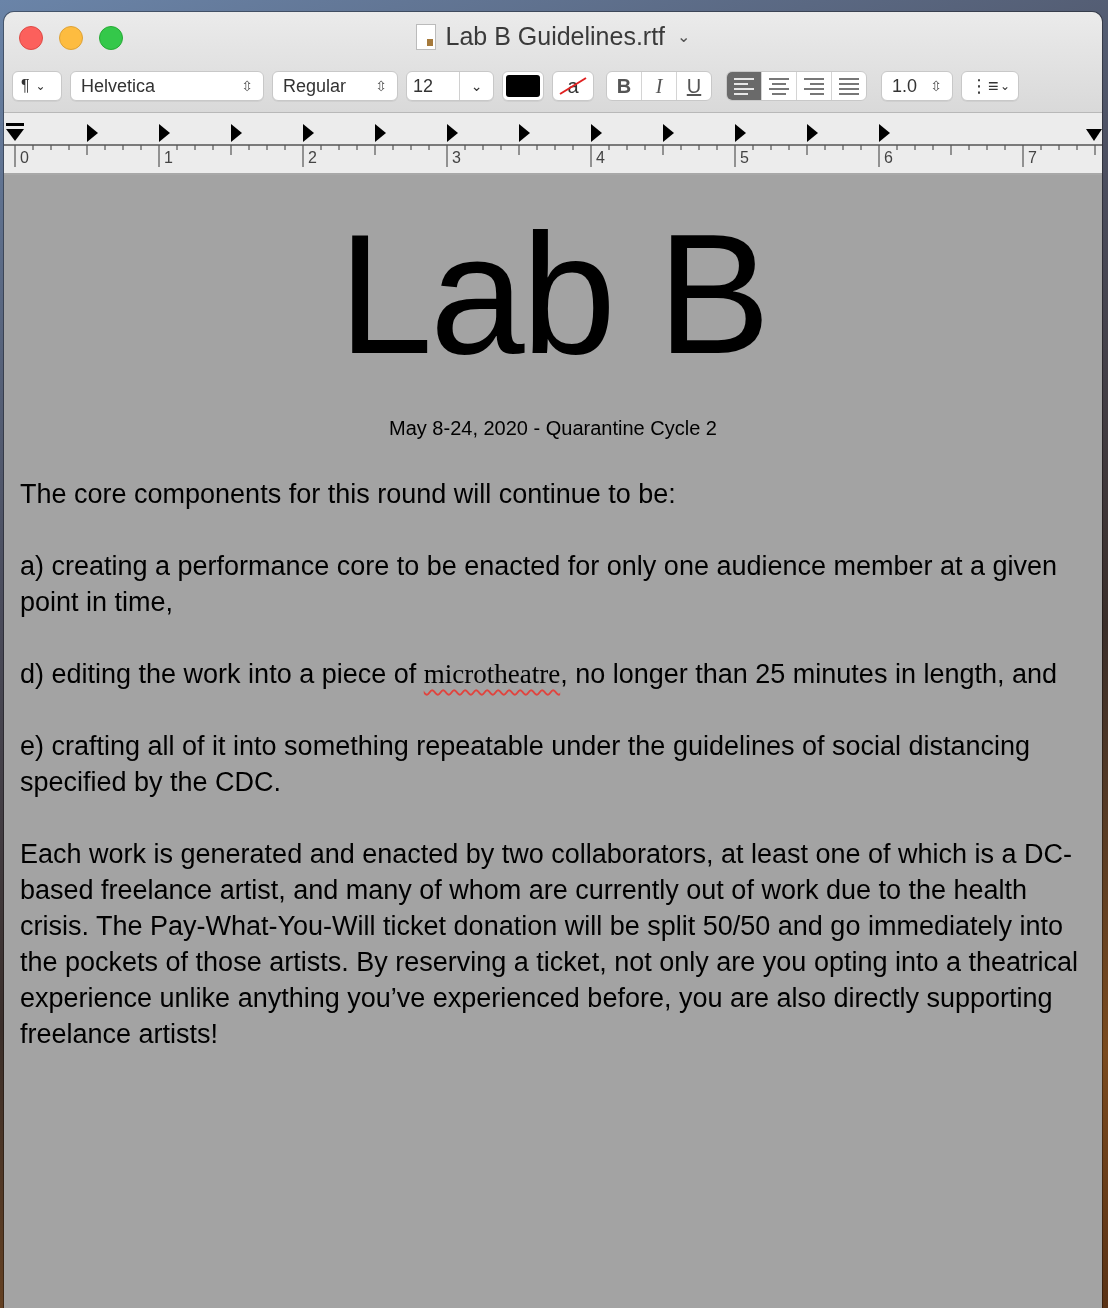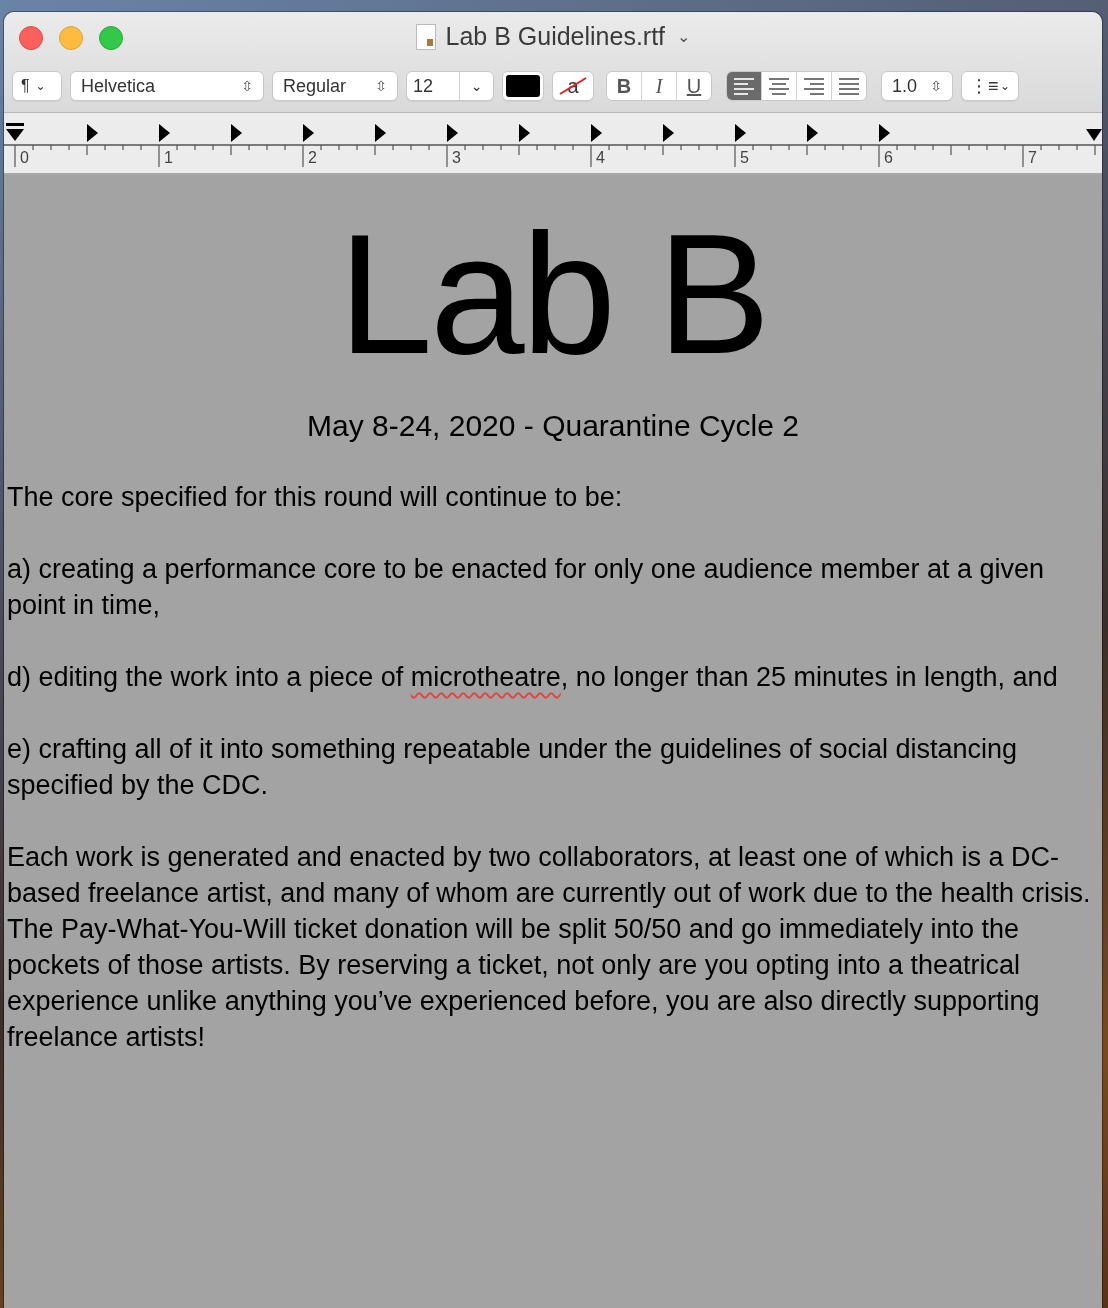--- a/index.html
+++ b/index.html
@@ -61,31 +61,31 @@
   .align-lines { display: flex; flex-direction: column; gap: 3px; width: 20px; }
   .align-lines span { display: block; height: 2px; background: #777; }
   .active .align-lines span { background: #e6e6e6; }
   .swatch { width: 34px; height: 22px; background: #000; border-radius: 3px; }
   .ruler {
     height: 60px; background: #ececec; border-bottom: 2px solid #a8a8a8;
     position: relative; overflow: hidden;
   }
   .ruler svg { position: absolute; left: 0; top: 0; }
   .content {
-    padding: 0 3px;
+    padding: 0 16px;
     color: #000;
   }
   .heading {
     text-align: center; font-size: 170px; line-height: 1; margin-top: 34px; letter-spacing: -3px;
     font-family: "Liberation Sans", sans-serif;
   }
-  .subtitle { text-align: center; font-size: 30px; margin-top: 30px; }
+  .subtitle { text-align: center; font-size: 20px; margin-top: 38px; }
   .para { font-size: 27px; line-height: 36px; margin: 36px 0 0 0; }
   .para.first { margin-top: 36px; }
-  .squiggle { text-decoration: underline wavy #e0443e; text-underline-offset: 6px; text-decoration-thickness: 2px; }
+  .squiggle { text-decoration: underline wavy #e0443e; text-underline-offset: 6px; text-decoration-thickness: 2px; font-family: Liberation Serif, serif; }
 </style>
 </head>
 <body>
 
 <div class="window">
   <div class="titlebar">
     <div class="traffic">
       <div class="light close"></div>
       <div class="light min"></div>
       <div class="light max"></div>
@@ -272,19 +272,19 @@
         <span style="position: absolute; top: 36px; left: 592px; font-size: 16px; color: rgb(68, 68, 68);">4</span>
         <span style="position: absolute; top: 36px; left: 736px; font-size: 16px; color: rgb(68, 68, 68);">5</span>
         <span style="position: absolute; top: 36px; left: 880px; font-size: 16px; color: rgb(68, 68, 68);">6</span>
         <span style="position: absolute; top: 36px; left: 1024px; font-size: 16px; color: rgb(68, 68, 68);">7</span>
       </div>
   </div>
 
   <div class="content">
     <div class="heading">Lab B</div>
     <div class="subtitle">May 8-24, 2020 - Quarantine Cycle 2</div>
-    <p class="para first">The core specified for this round will continue to be:</p>
+    <p class="para first">The core components for this round will continue to be:</p>
     <p class="para">a) creating a performance core to be enacted for only one audience member at a given point in time,</p>
     <p class="para"><span>d) editing the work into a piece of </span><span class="squiggle">microtheatre</span><span>, no longer than 25 minutes in length, and</span></p>
     <p class="para">e) crafting all of it into something repeatable under the guidelines of social distancing specified by the CDC.</p>
     <p class="para">Each work is generated and enacted by two collaborators, at least one of which is a DC-based freelance artist, and many of whom are currently out of work due to the health crisis. The Pay-What-You-Will ticket donation will be split 50/50 and go immediately into the pockets of those artists. By reserving a ticket, not only are you opting into a theatrical experience unlike anything you’ve experienced before, you are also directly supporting freelance artists!</p>
   </div>
 </div>
 
 </body></html>

